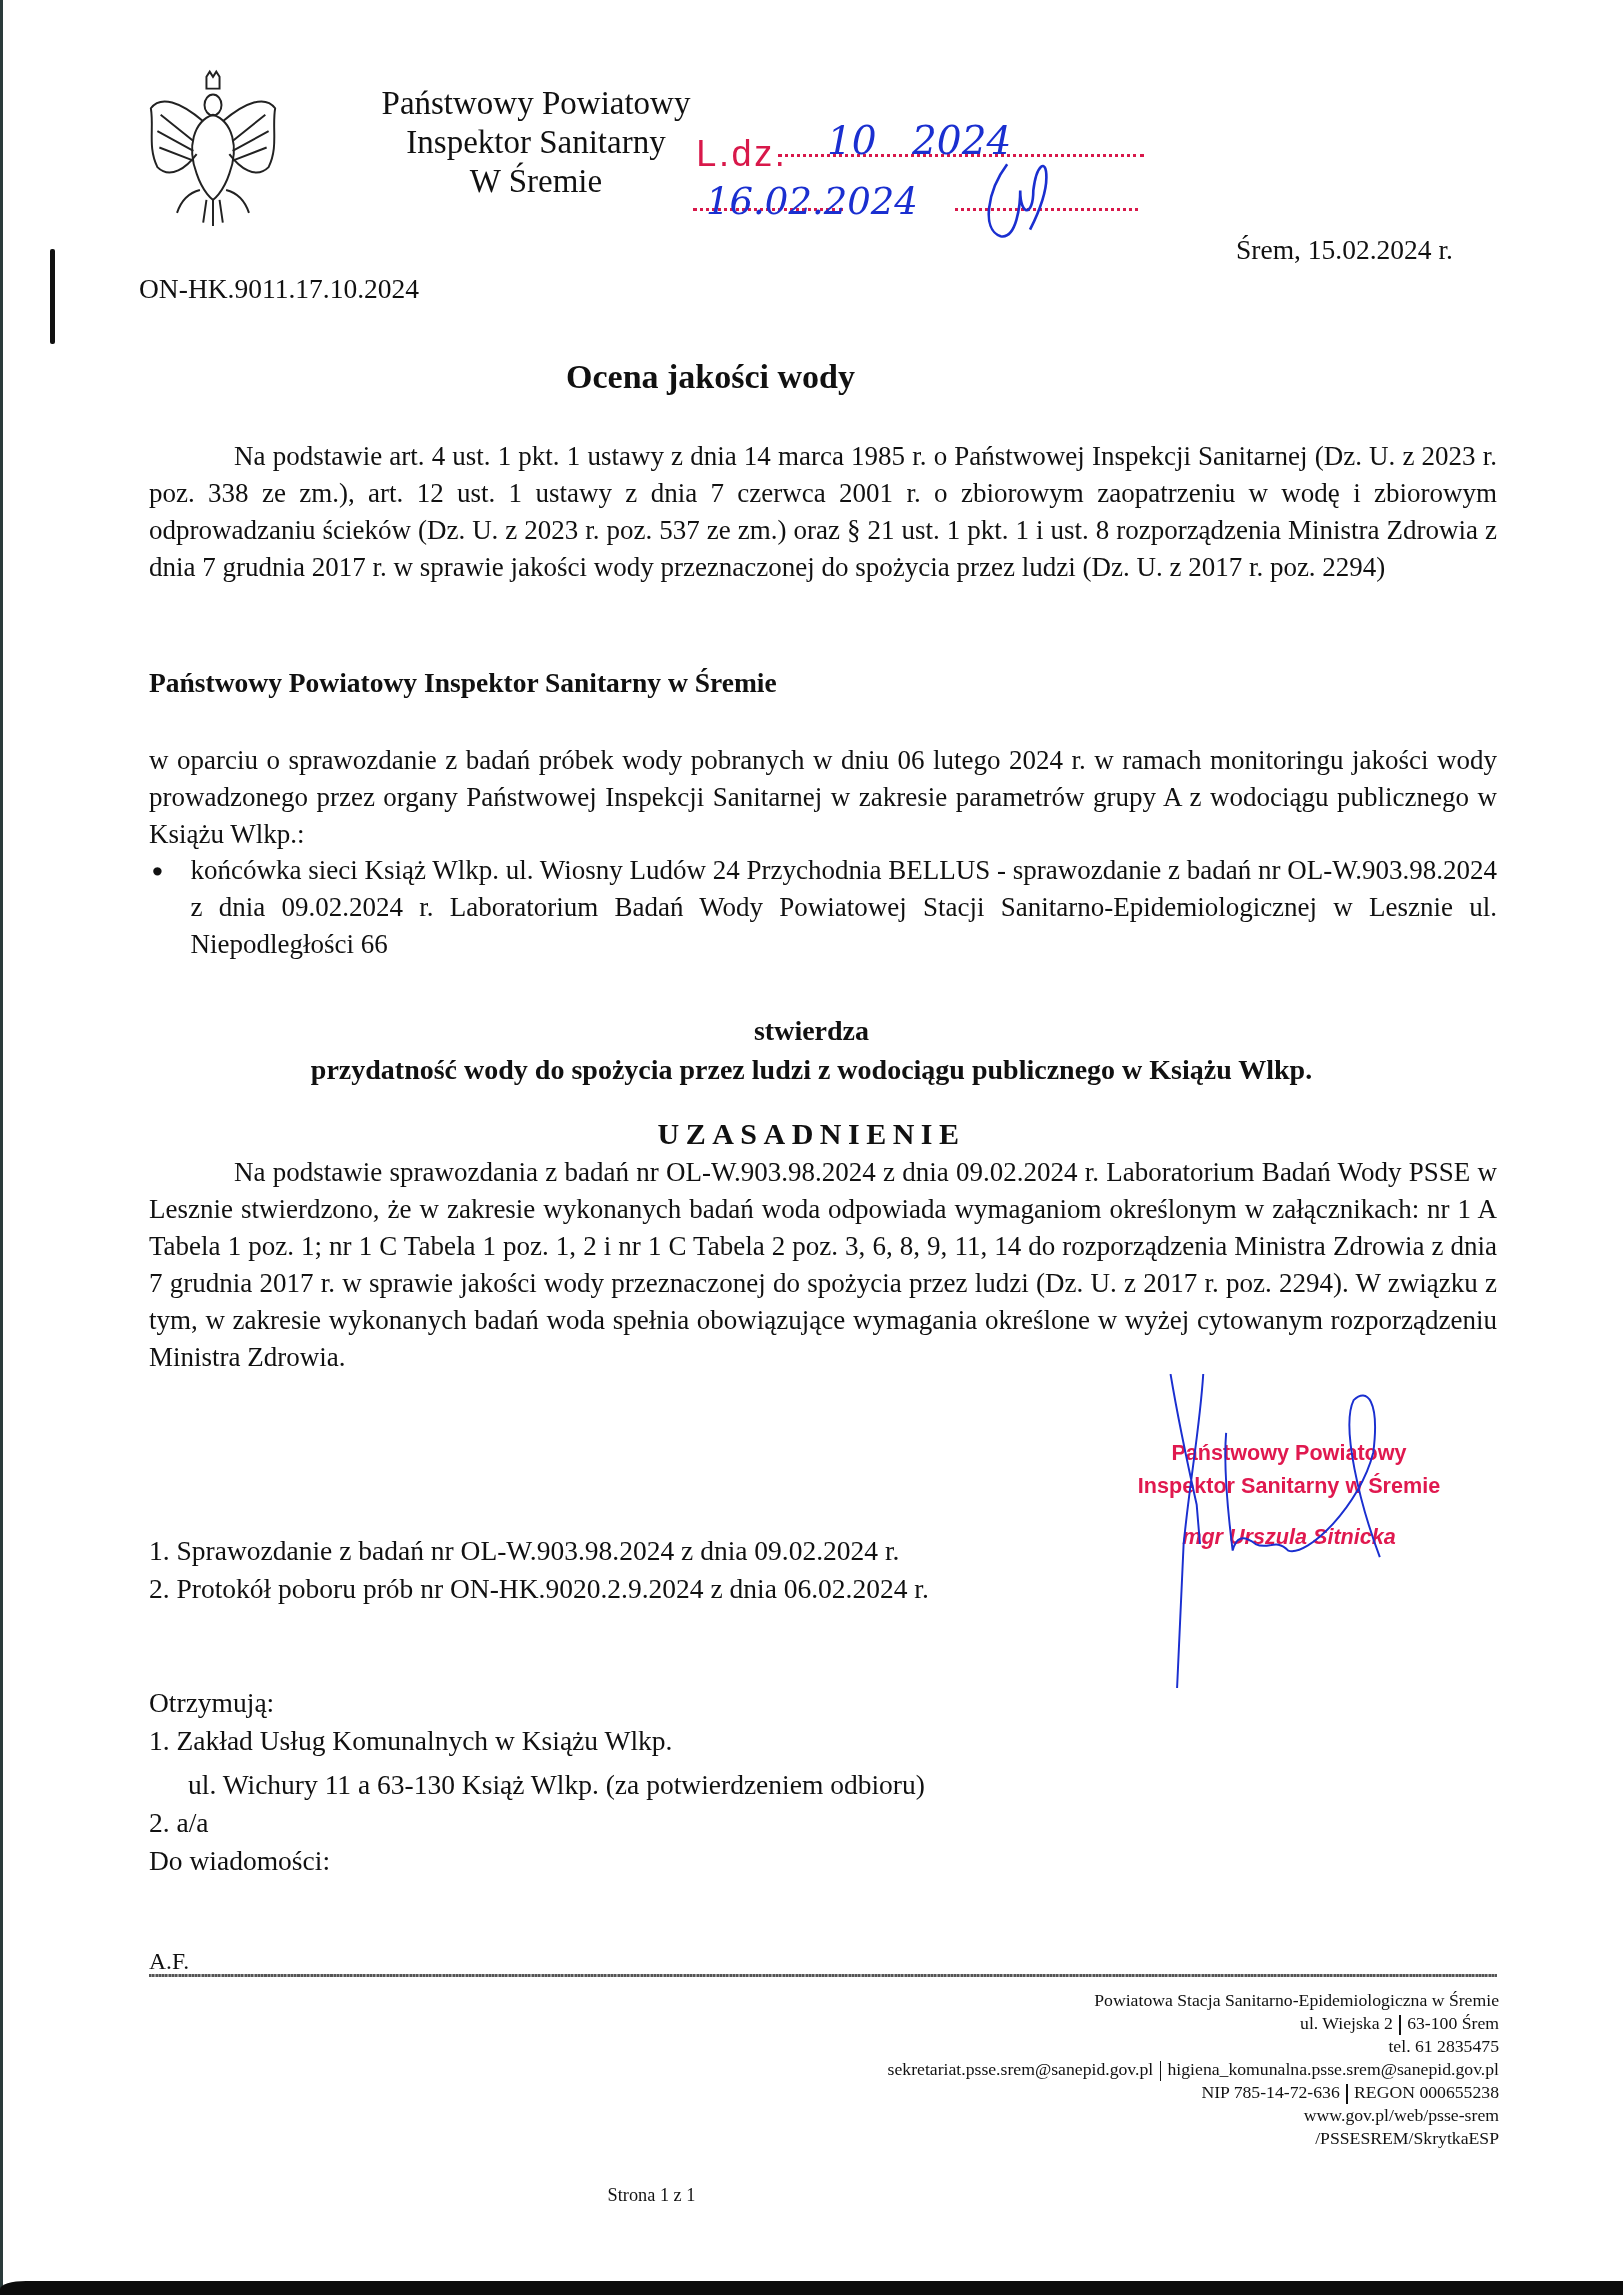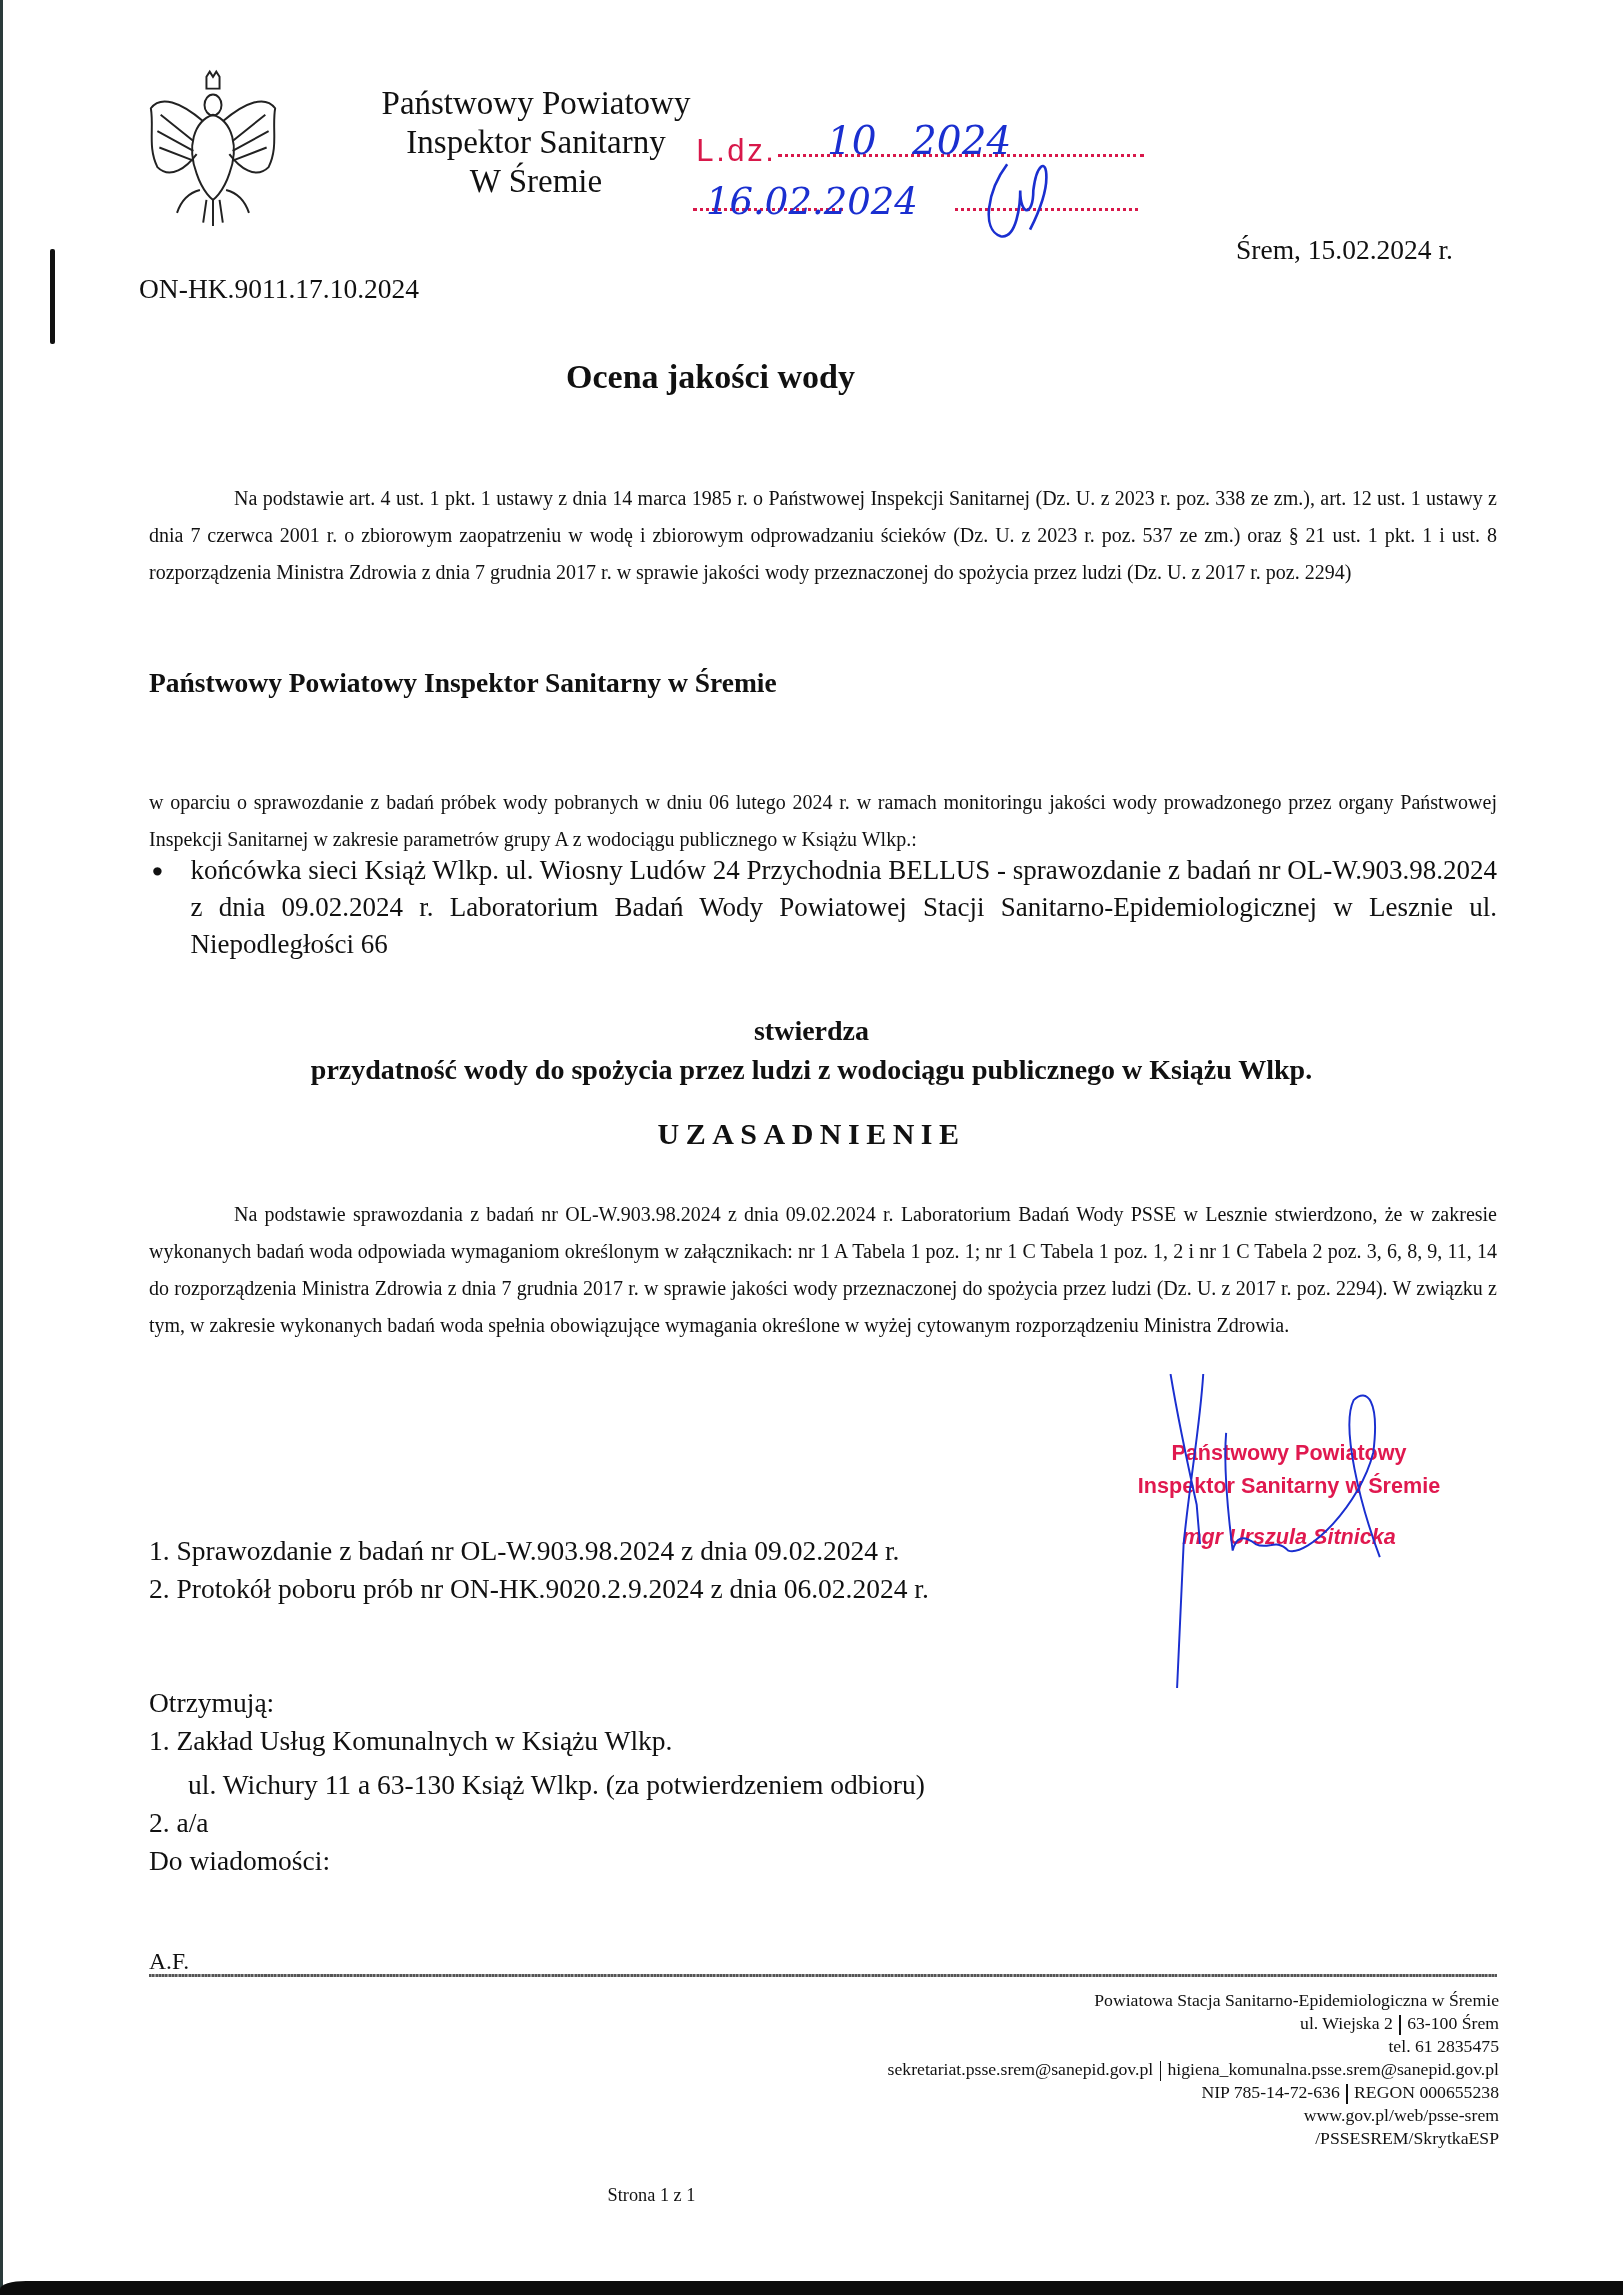--- a/index.html
+++ b/index.html
@@ -8,36 +8,36 @@
   .abs { position:absolute; }
   .left-edge { left:0; top:0; width:2.6px; height:2295px; background:#2a3a3a; }
   .scan-bottom { left:0; bottom:0; width:1623px; height:14.4px; background:#0c0c0c;
                  border-top-left-radius:26px 7.9px; }
   .margin-mark { left:50px; top:249px; width:4.6px; height:95px; background:#111; border-radius:2px; }
 
   .eagle { left:141px; top:69px; width:144px; height:157px; }
   .header-org { left:366px; top:84px; width:340px; text-align:center; font-size:33px; line-height:39px; }
   .stamp-reg { left:693px; top:92px; width:458px; height:170px; color:#d8184a;
                font-family:"Liberation Sans","DejaVu Sans",sans-serif; }
-  .stamp-reg .ldz { position:absolute; left:3.3px; top:41px; font-size:31px; letter-spacing:2.6px; }
+  .stamp-reg .ldz { position:absolute; left:3.3px; top:41px; font-size:36px; letter-spacing:2.6px; }
   .stamp-reg .dots1 { position:absolute; left:85px; top:62px; width:366px; border-bottom:3.9px dotted #d8184a; }
   .stamp-reg .dots2 { position:absolute; left:0; top:116px; width:150px; border-bottom:3.9px dotted #d8184a; }
   .stamp-reg .dots3 { position:absolute; left:262px; top:116px; width:183px; border-bottom:3.9px dotted #d8184a; }
   .hand { position:absolute; color:#1a2fd0; font-family:"DejaVu Serif",serif; font-style:italic; }
   .hand.a { left:134px; top:26px; font-size:39px; }
   .hand.b { left:219px; top:26px; font-size:39px; }
   .hand.c { left:13px; top:88px; font-size:37px; }
   .hand.d { left:294px; top:72px; font-size:59px; }
 
   .case-no { left:139px; top:273px; font-size:27.5px; }
   .place-date { left:1236px; top:234px; font-size:27.5px; }
 
   .title { left:0; width:1421px; top:358px; text-align:center; font-size:34px; font-weight:bold; }
 
-  .para { left:149px; width:1348px; font-size:20px; line-height:37px; text-align:justify;margin-top:42px; }
+  .para { left:149px; width:1348px; font-size:27px; line-height:37px; text-align:justify; }
   .para .indent { display:inline-block; width:85px; }
   .p1 { top:438px; }
   .subhead { left:149px; top:667px; font-size:27.5px; font-weight:bold; }
   .p2 { top:742px; }
   .bullet-list { left:149px; top:852px; width:1348px; font-size:27px; line-height:37px; }
   .bullet-list .bl { display:flex; }
   .bullet-list .dot { width:39px; flex:none; font-size:19.6px; line-height:37px; padding-left:2.6px; }
   .bullet-list .txt { flex:1; text-align:justify; }
 
   .decision { left:0; width:1623px; top:1011px; text-align:center; font-weight:bold; font-size:28px; line-height:39px; }

